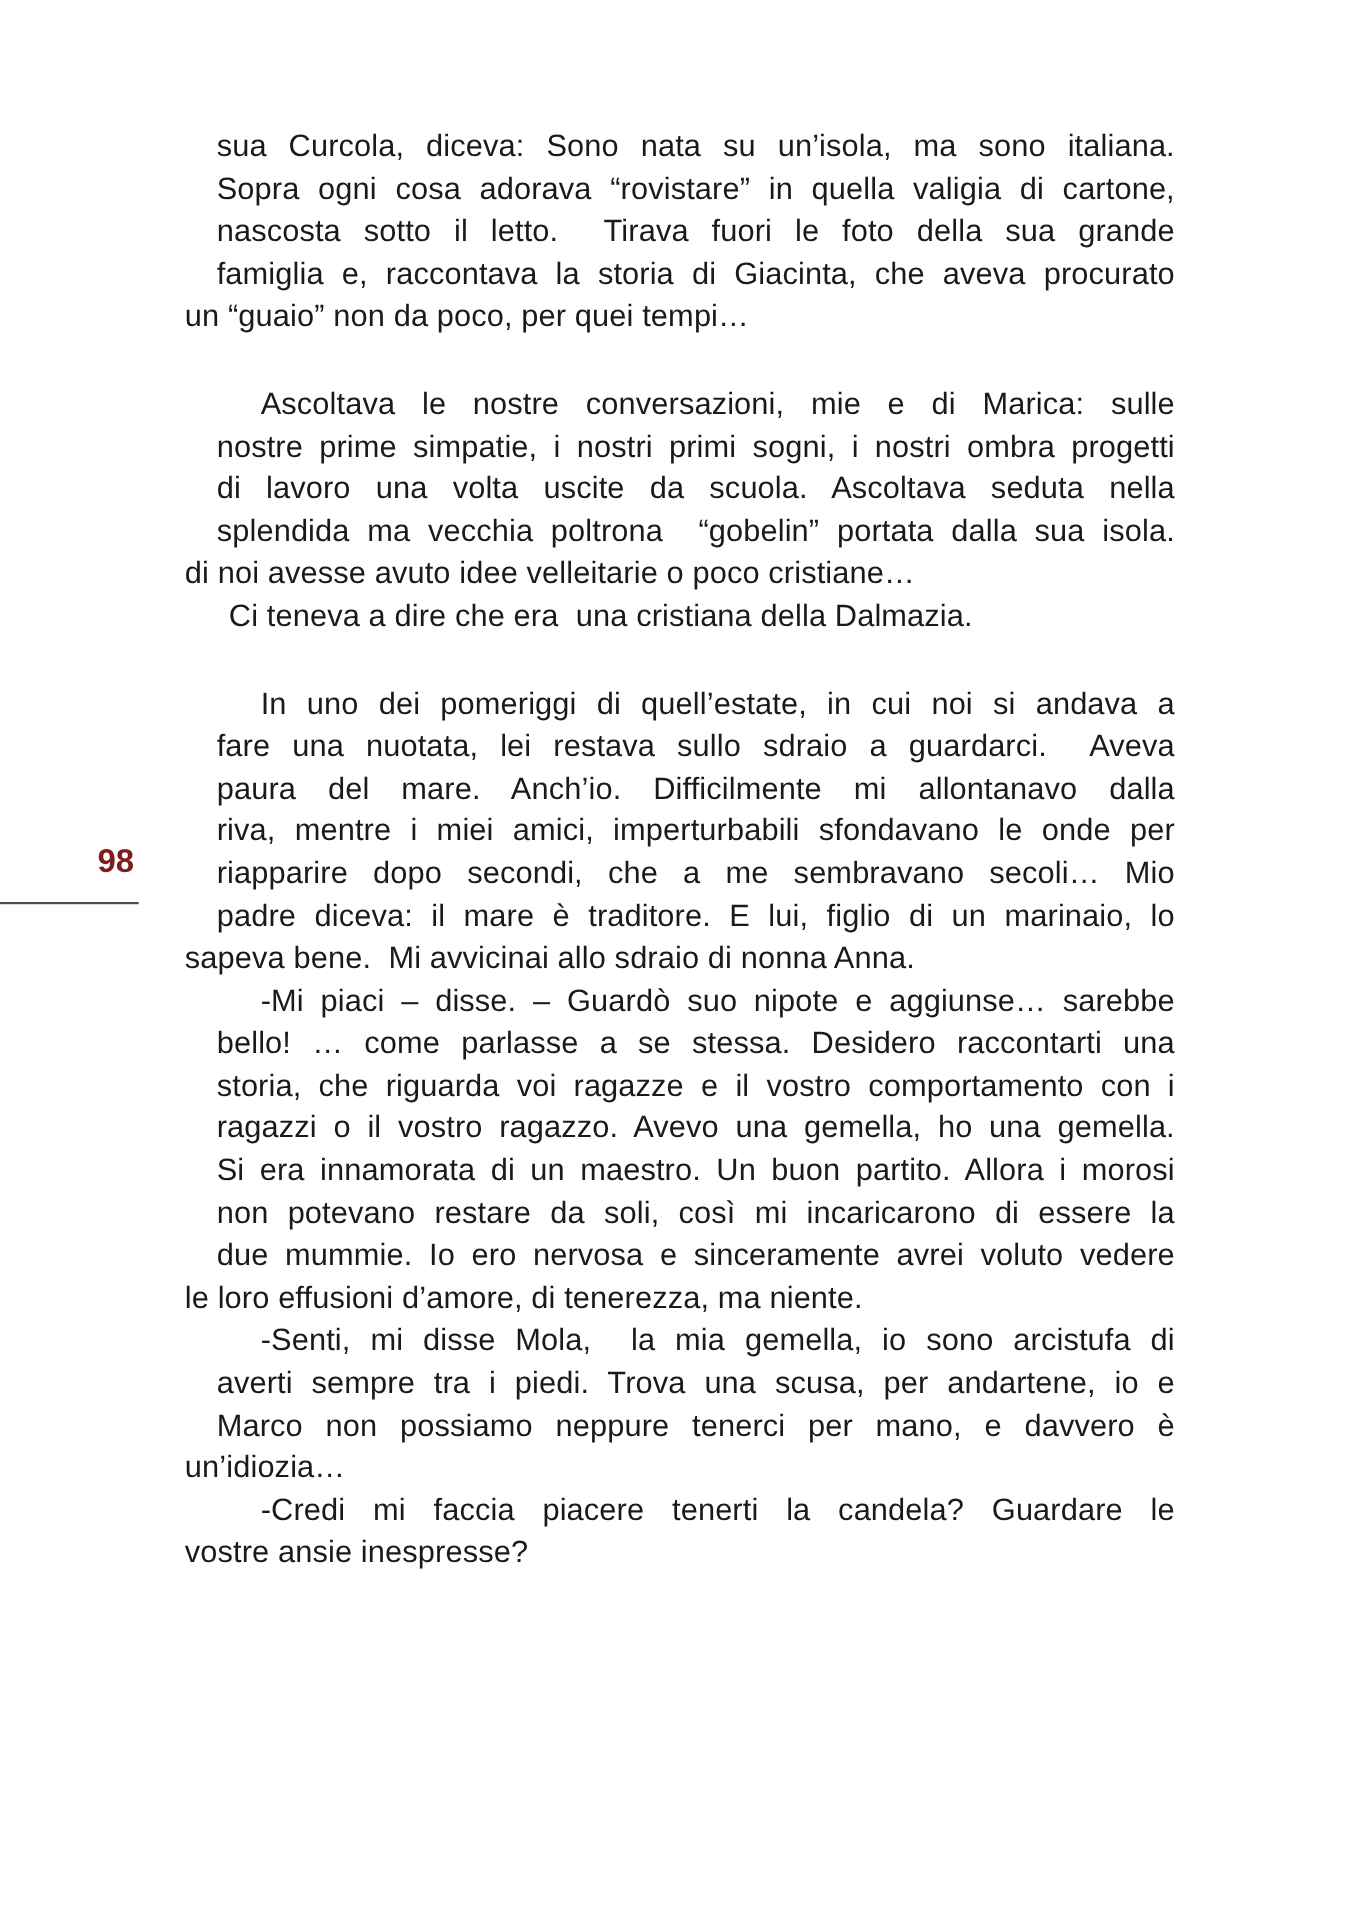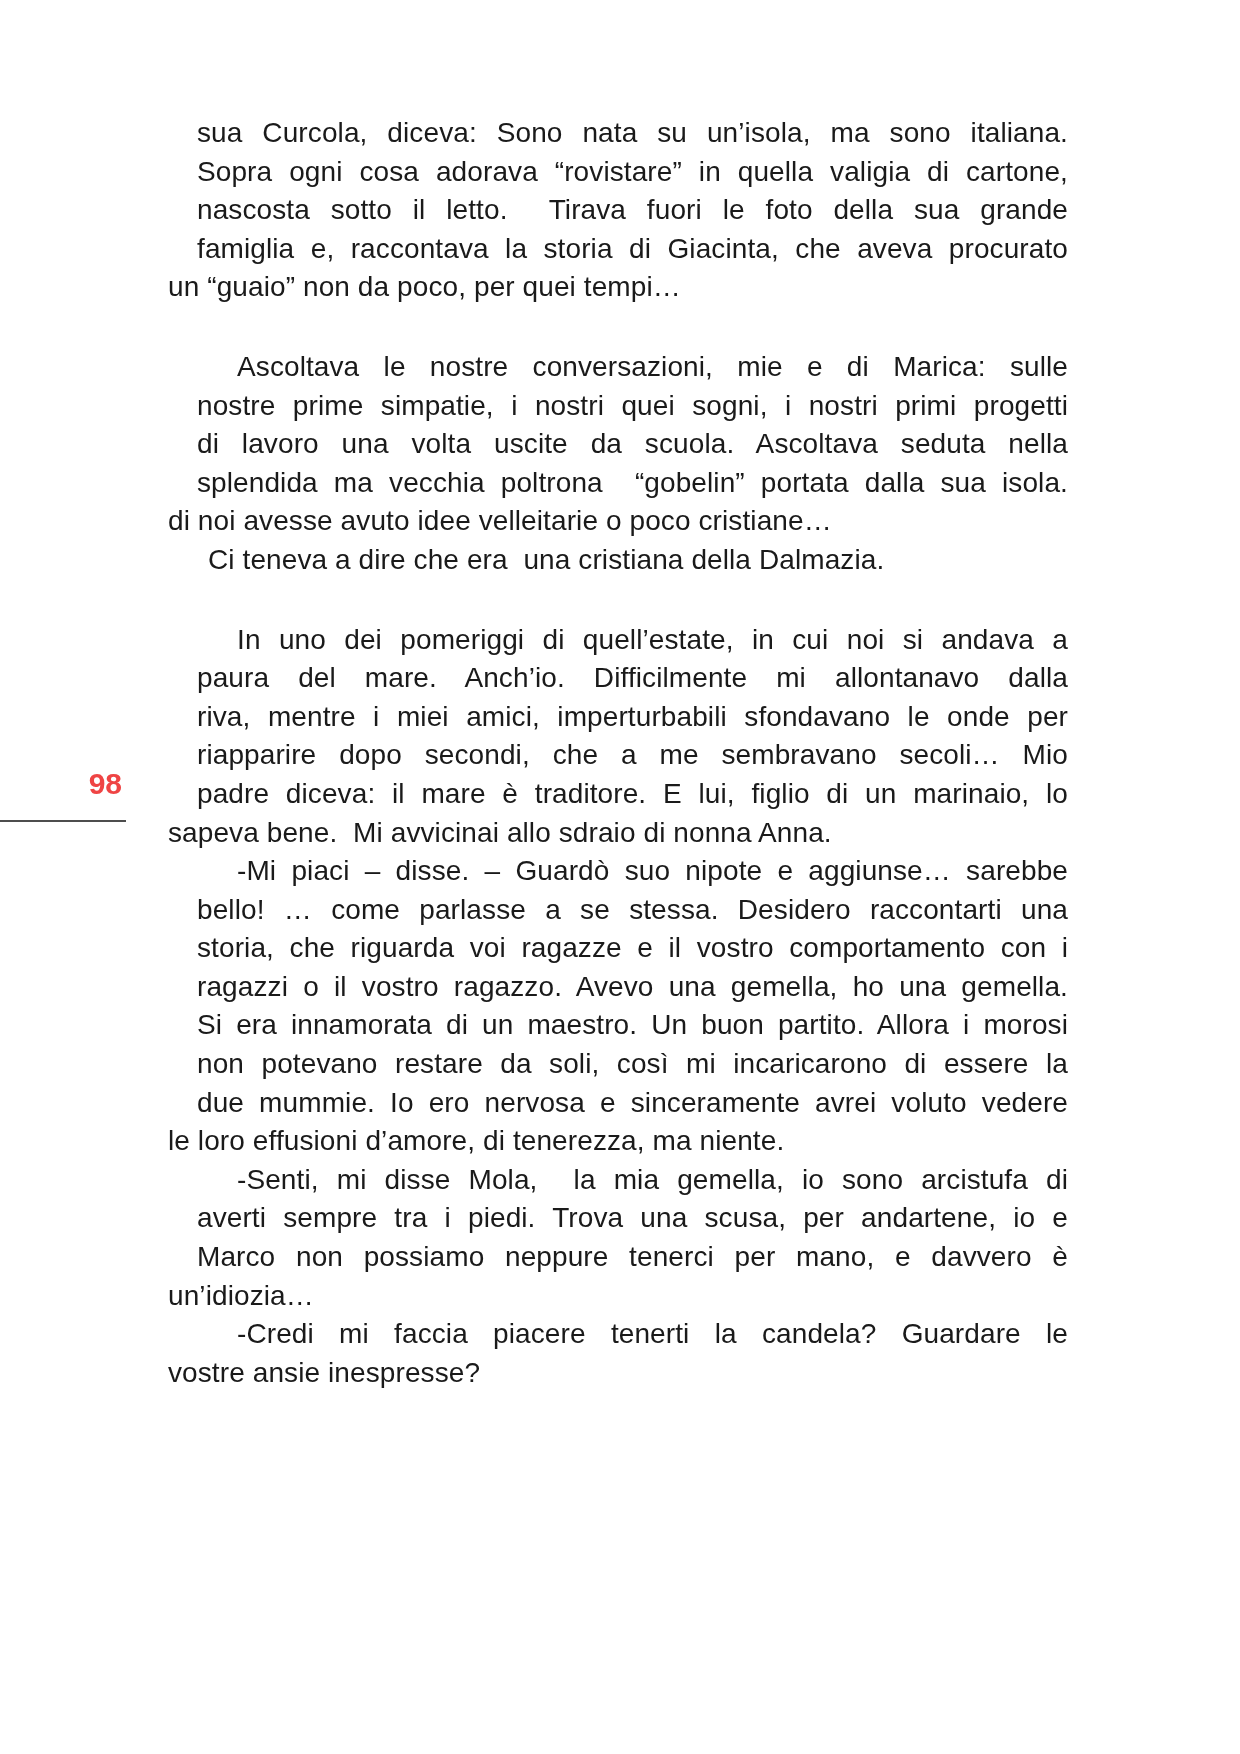--- a/index.html
+++ b/index.html
@@ -30,21 +30,21 @@
   .line.indent { text-indent: 40px; }
   .pagenum {
     position: absolute;
     left: 0;
     top: 767px;
     width: 122px;
     text-align: right;
     font-size: 30px;
     line-height: 34px;
     font-weight: bold;
-    color: #ef4444;
+    color: #7f1d1d;
   }
   .rule {
     position: absolute;
     left: 0;
     top: 820px;
     width: 126px;
     height: 2px;
     background: #4d4d4d;
   }
 </style>
@@ -57,30 +57,31 @@
   <div class="text-block">
       <div class="para">
         <div class="line just">sua Curcola, diceva: Sono nata su un’isola, ma sono italiana.</div>
         <div class="line just">Sopra ogni cosa adorava “rovistare” in quella valigia di cartone,</div>
         <div class="line just">nascosta sotto il letto.&nbsp; Tirava fuori le foto della sua grande</div>
         <div class="line just">famiglia e, raccontava la storia di Giacinta, che aveva procurato</div>
         <div class="line last">un “guaio” non da poco, per quei tempi…</div>
       </div>
       <div class="para gap">
         <div class="line just indent">Ascoltava le nostre conversazioni, mie e di Marica: sulle</div>
-        <div class="line just">nostre prime simpatie, i nostri quei sogni, i nostri primi progetti</div>
+        <div class="line just">nostre prime simpatie, i nostri primi sogni, i nostri ombra progetti</div>
         <div class="line just">di lavoro una volta uscite da scuola. Ascoltava seduta nella</div>
         <div class="line just">splendida ma vecchia poltrona&nbsp; “gobelin” portata dalla sua isola.</div>
         <div class="line last">di noi avesse avuto idee velleitarie o poco cristiane…</div>
       </div>
       <div class="para">
         <div class="line last indent">Ci teneva a dire che era&nbsp; una cristiana della Dalmazia.</div>
       </div>
       <div class="para gap">
         <div class="line just indent">In uno dei pomeriggi di quell’estate, in cui noi si andava a</div>
+        <div class="line just">fare una nuotata, lei restava sullo sdraio a guardarci.&nbsp; Aveva</div>
         <div class="line just">paura del mare. Anch’io. Difficilmente mi allontanavo dalla</div>
         <div class="line just">riva, mentre i miei amici, imperturbabili sfondavano le onde per</div>
         <div class="line just">riapparire dopo secondi, che a me sembravano secoli… Mio</div>
         <div class="line just">padre diceva: il mare è traditore. E lui, figlio di un marinaio, lo</div>
         <div class="line last">sapeva bene.&nbsp; Mi avvicinai allo sdraio di nonna Anna.</div>
       </div>
       <div class="para">
         <div class="line just indent">-Mi piaci – disse. – Guardò suo nipote e aggiunse… sarebbe</div>
         <div class="line just">bello! … come parlasse a se stessa. Desidero raccontarti una</div>
         <div class="line just">storia, che riguarda voi ragazze e il vostro comportamento con i</div>

